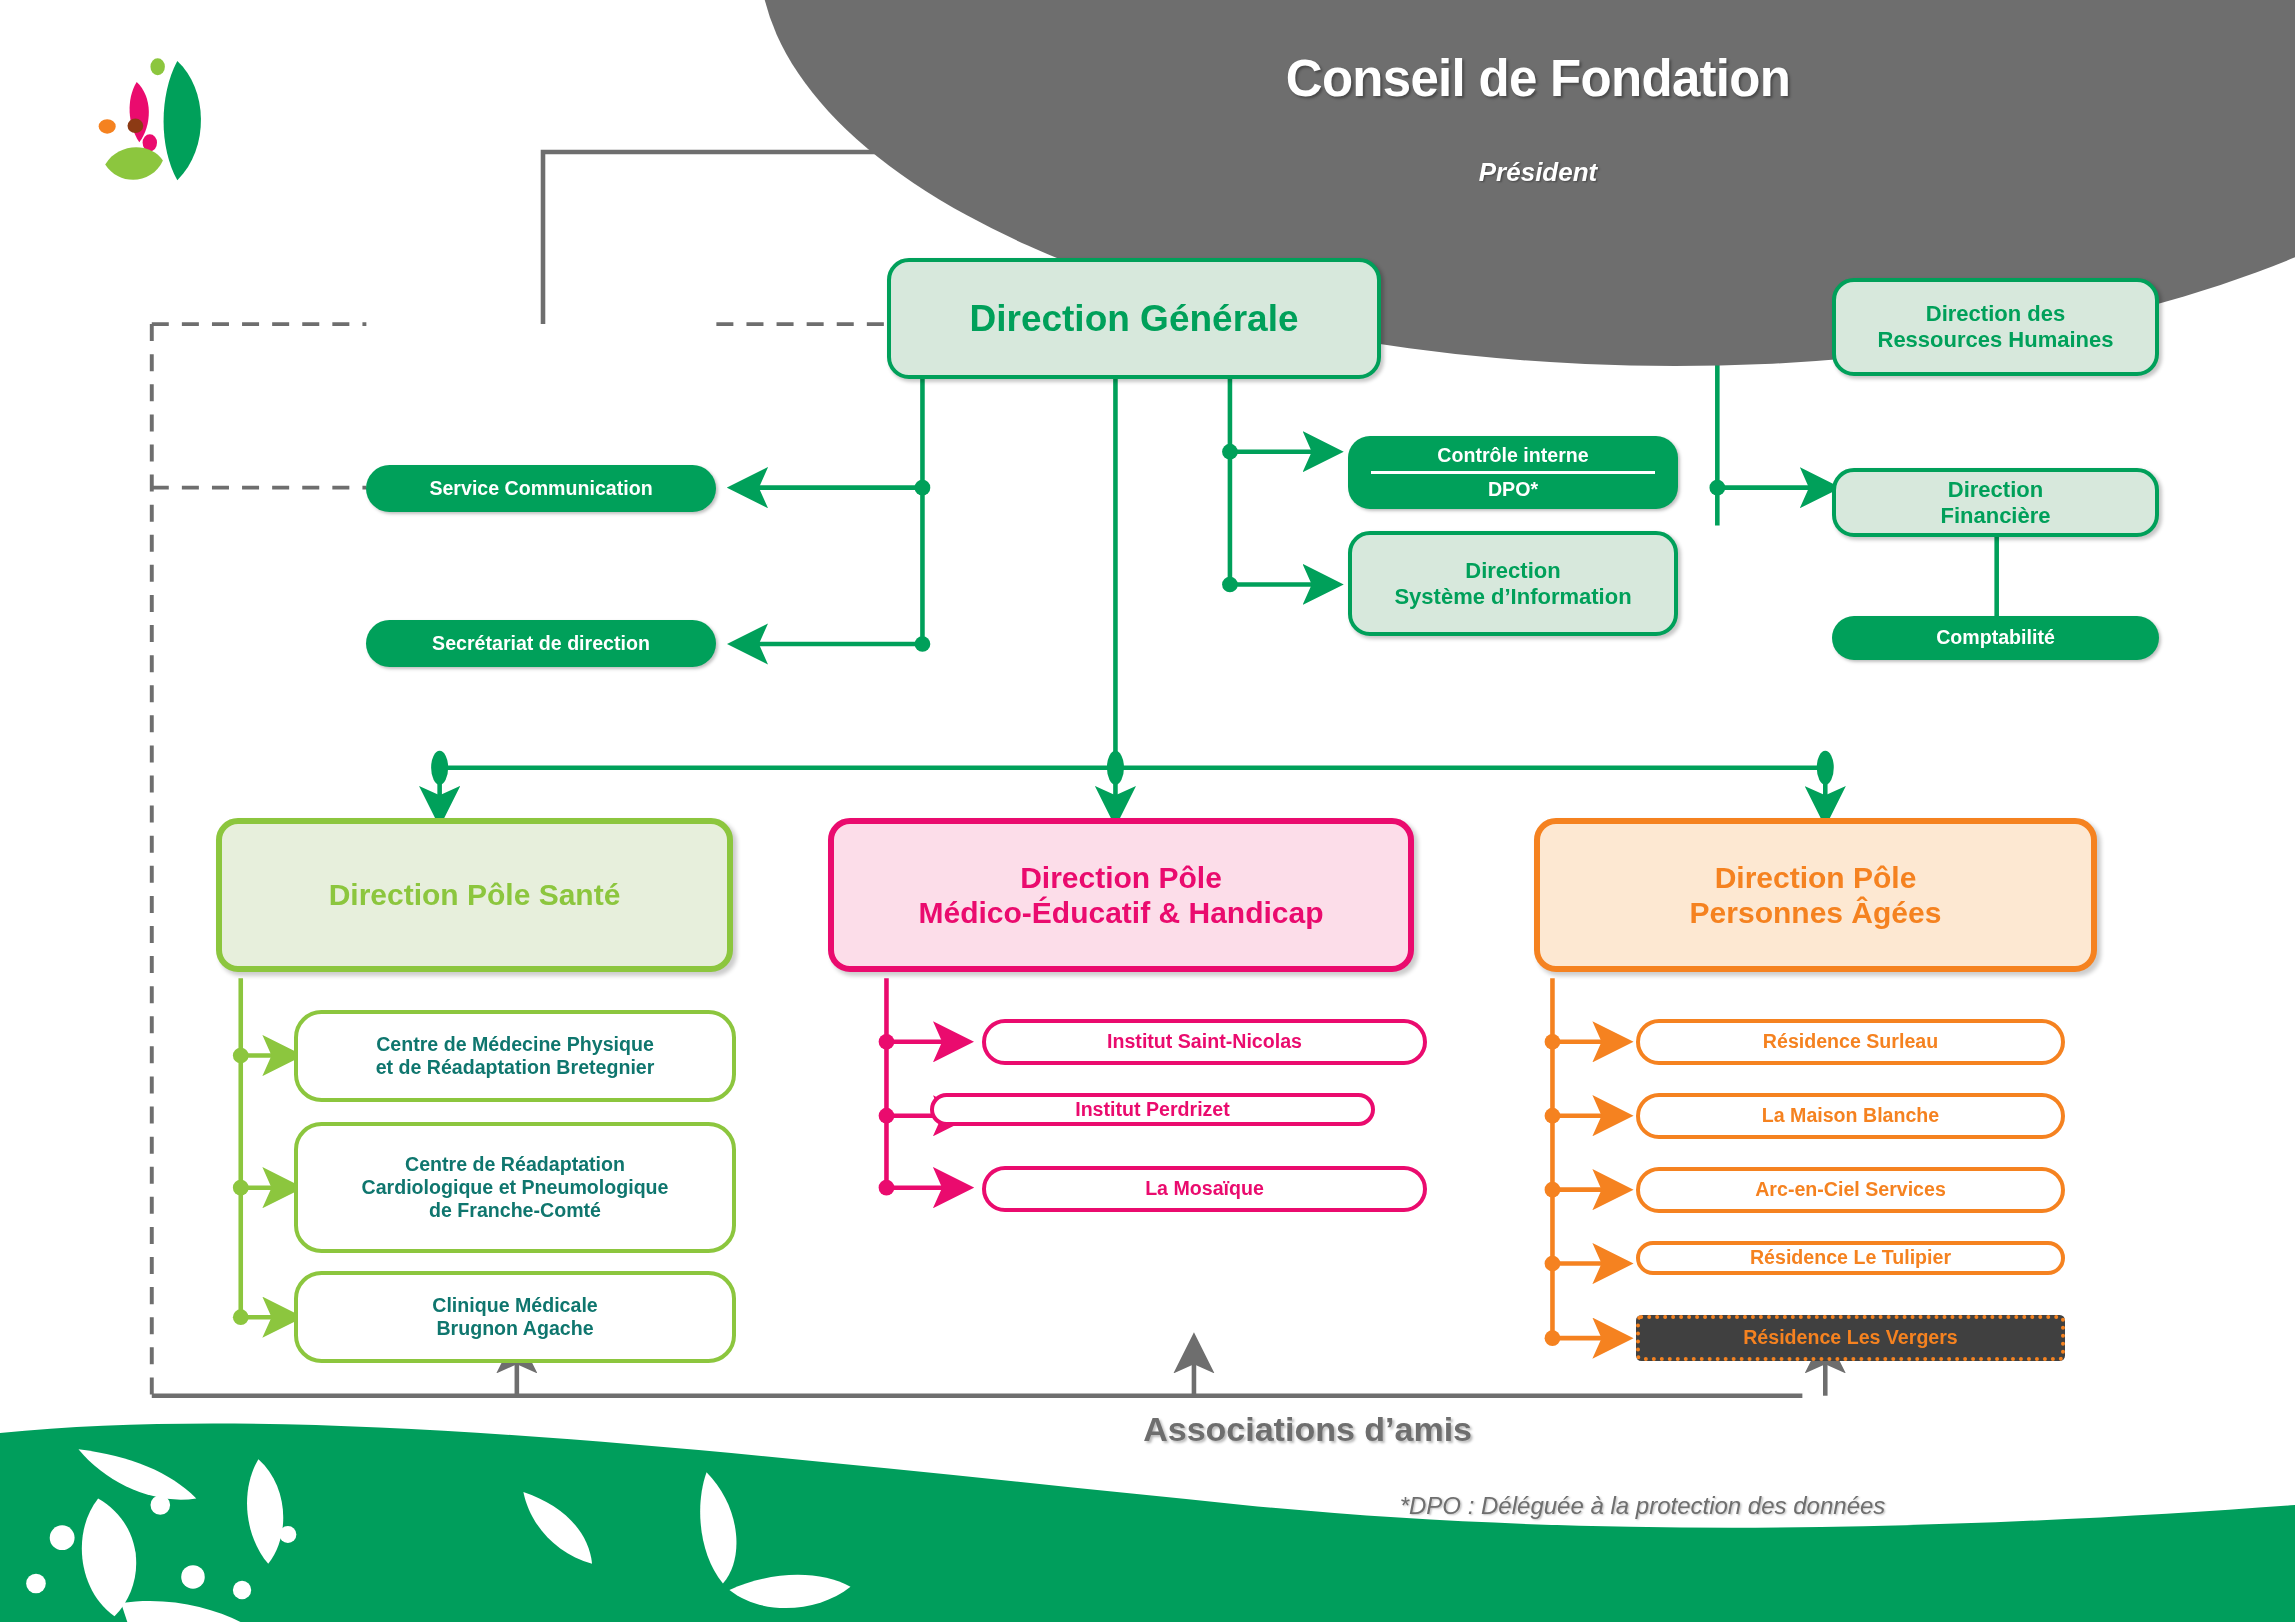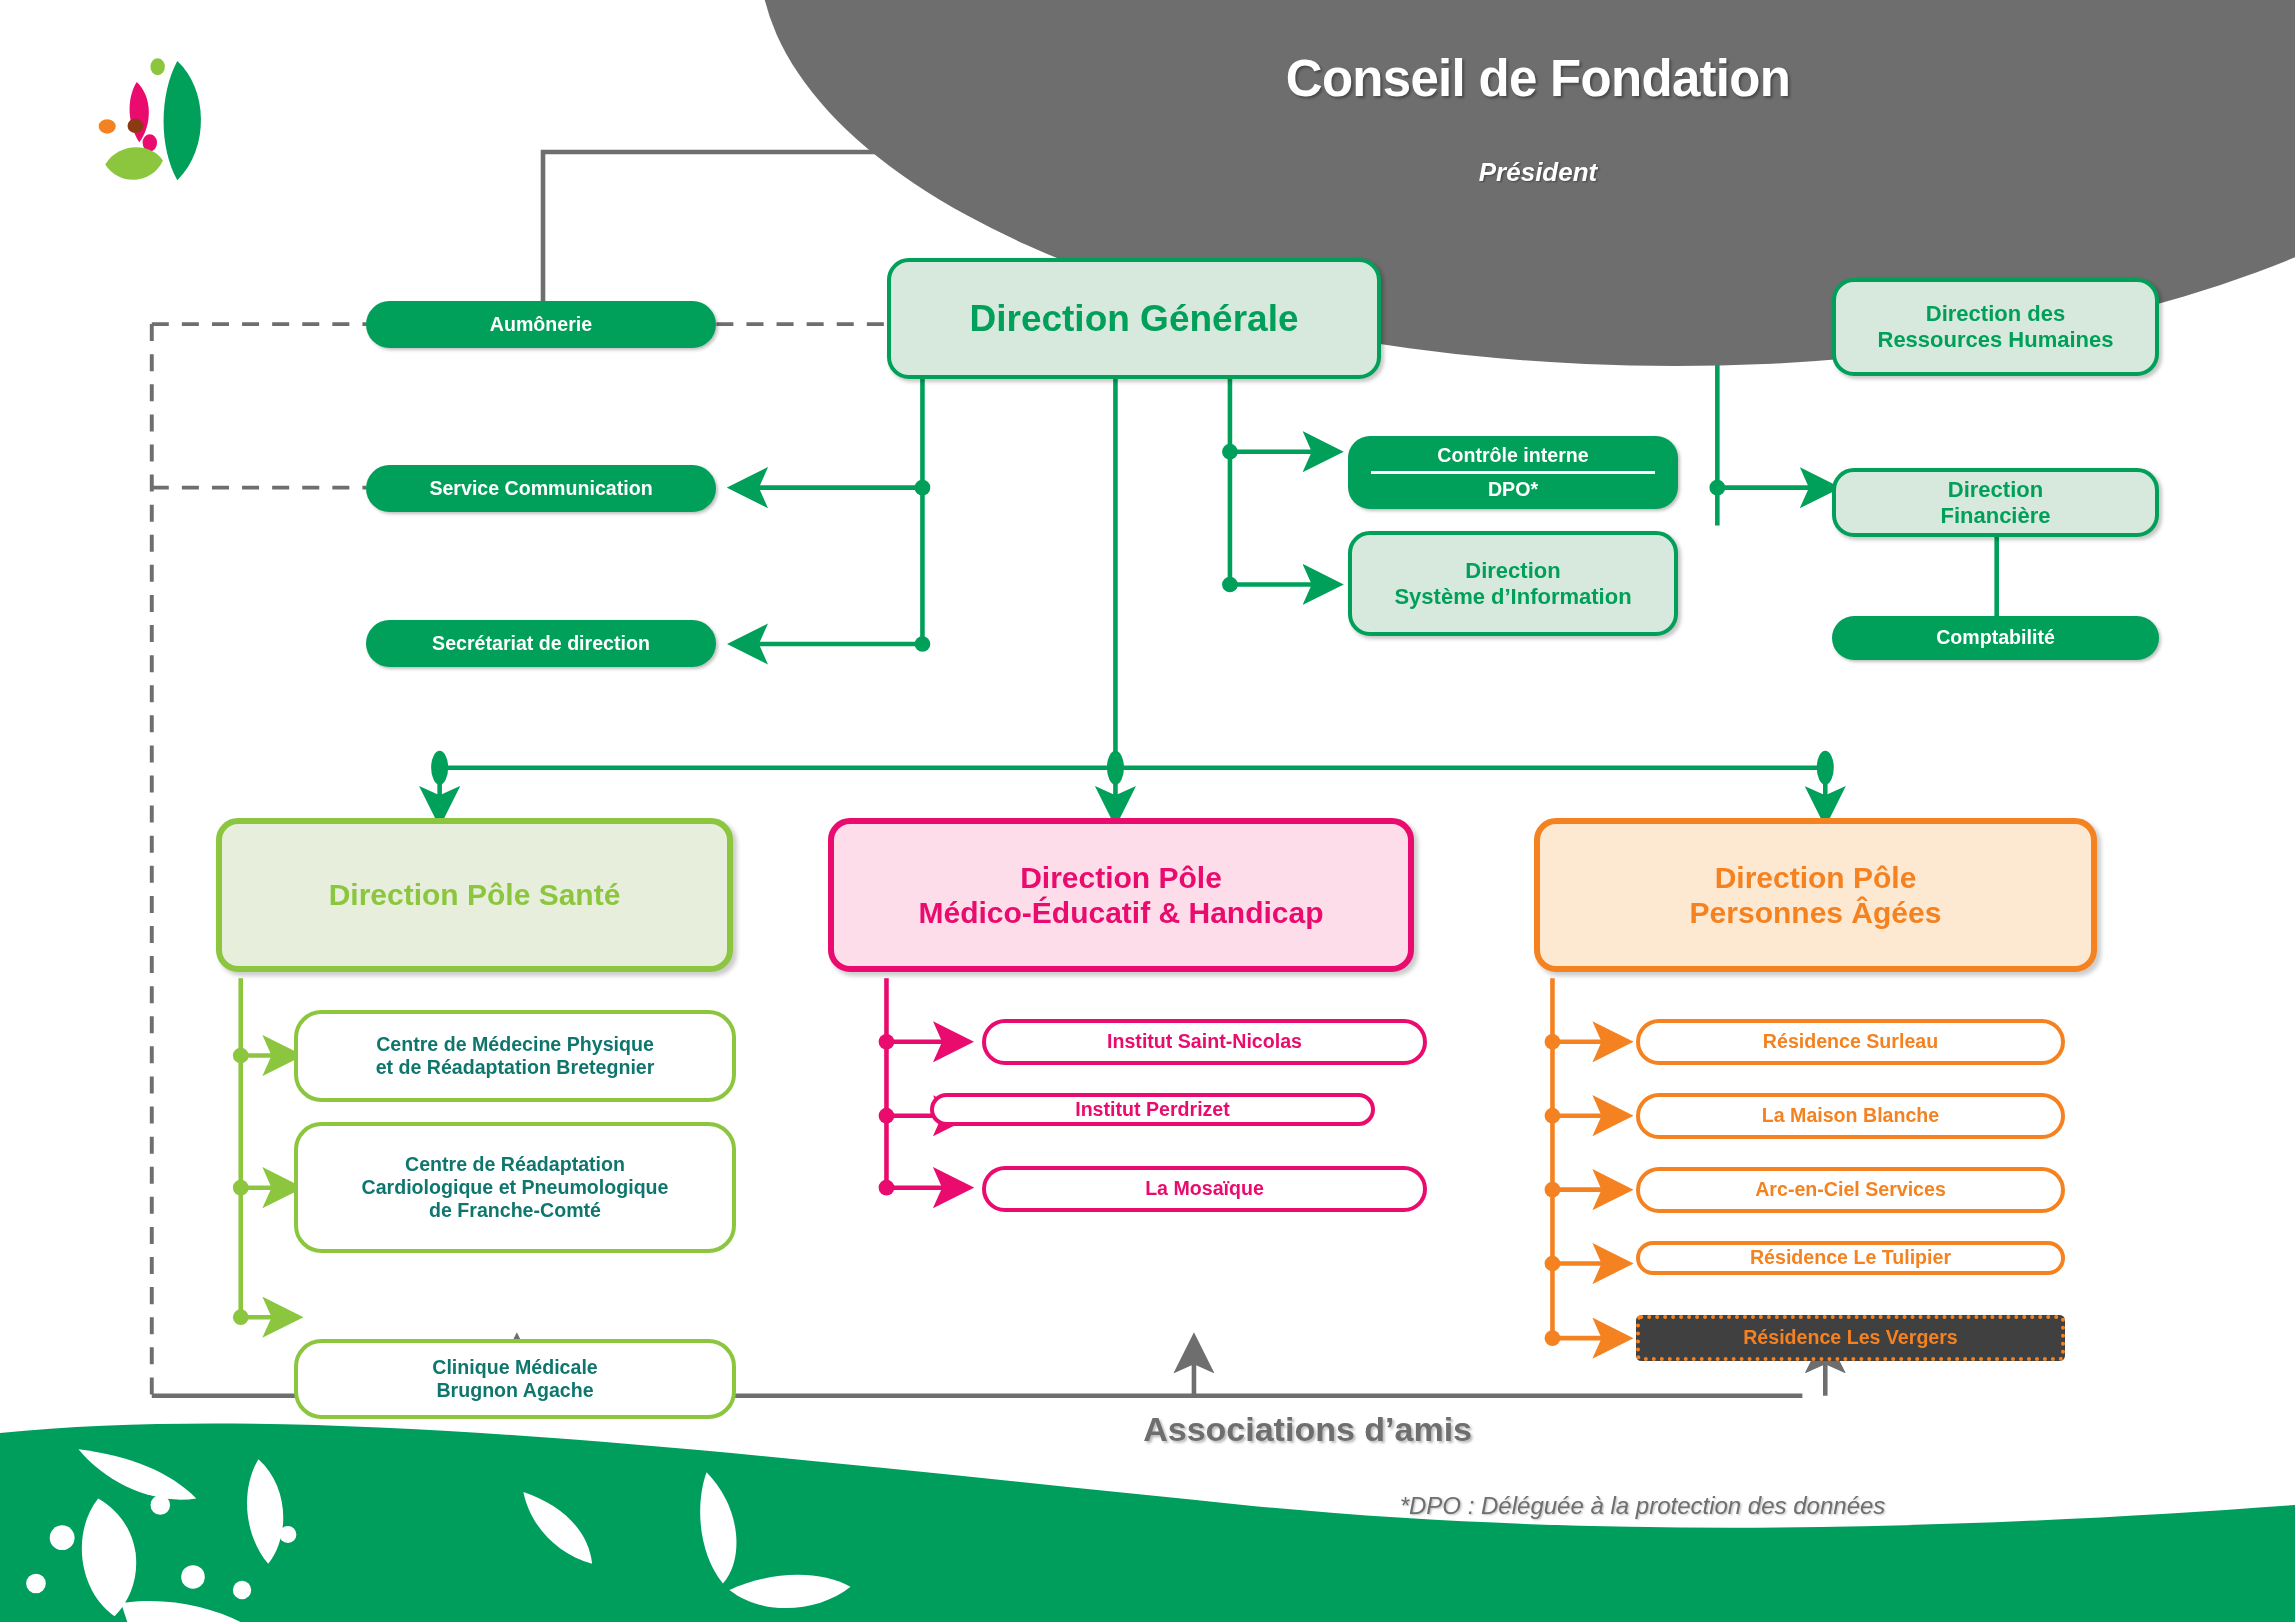--- a/index.html
+++ b/index.html
@@ -229,21 +229,20 @@
       <ellipse cx="120" cy="27" rx="11" ry="13" fill="#8cc63e"></ellipse>
       <ellipse cx="43" cy="118" rx="13" ry="11" fill="#f58220"></ellipse>
       <ellipse cx="86" cy="117" rx="12" ry="11" fill="#8c3a14"></ellipse>
       <ellipse cx="108" cy="143" rx="11" ry="13" fill="#ea0b6e"></ellipse>
       <path d="M40,176 C60,142 110,142 128,170 C112,206 62,210 40,176 Z" fill="#8cc63e"></path>
     </svg>
   </div>
 
   <div class="node soft-green" style="left:887px;top:258px;width:494px;height:121px;font-size:37px;">Direction Générale</div>
 
-  <div class="node pill" style="left:366px;top:301px;width:350px;height:47px;">Aumônerie</div>
 
   <div class="node pill" style="left:366px;top:465px;width:350px;height:47px;">Service Communication</div>
 
   <div class="node pill" style="left:366px;top:620px;width:350px;height:47px;">Secrétariat de direction</div>
 
   <div class="node pill split" style="left:1348px;top:436px;width:330px;height:73px;border-radius:22px;">
     <div class="ln">Contrôle interne</div>
     <div class="divider"></div>
     <div class="ln">DPO*</div>
   </div>
@@ -273,21 +272,21 @@
     <div>Centre de Médecine Physique</div>
     <div>et de Réadaptation Bretegnier</div>
   </div>
 
   <div class="node leaf-green" style="left:294px;top:1122px;width:442px;height:131px;flex-direction:column;">
     <div>Centre de Réadaptation</div>
     <div>Cardiologique et Pneumologique</div>
     <div>de Franche-Comté</div>
   </div>
 
-  <div class="node leaf-green" style="left:294px;top:1339px;width:442px;height:80px;flex-direction:column;">
+  <div class="node leaf-green" style="left:294px;top:1271px;width:442px;height:92px;flex-direction:column;">
     <div>Clinique Médicale</div>
     <div>Brugnon Agache</div>
   </div>
 
   <div class="node pole pole-pink" style="left:828px;top:818px;width:586px;height:154px;flex-direction:column;">
     <div>Direction Pôle</div>
     <div>Médico-Éducatif &amp; Handicap</div>
   </div>
 
   <div class="node leaf-pink" style="left:982px;top:1019px;width:445px;height:46px;">Institut Saint-Nicolas</div>

